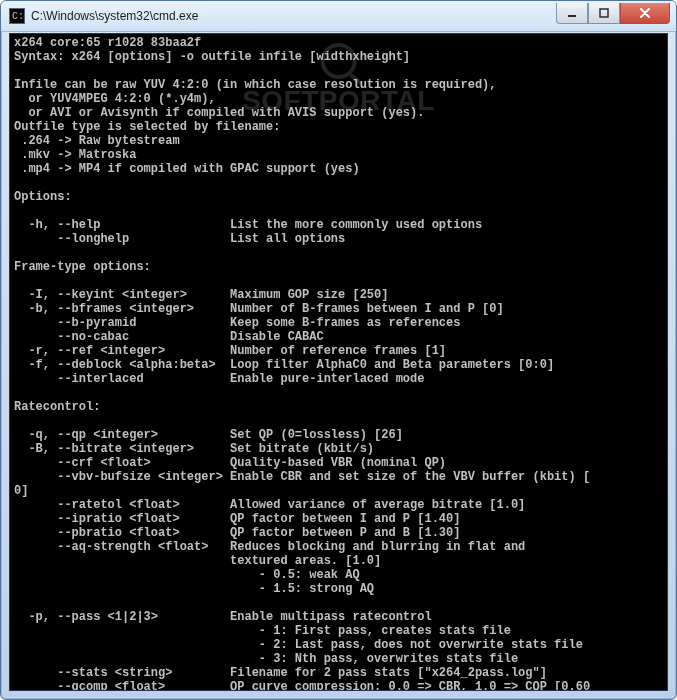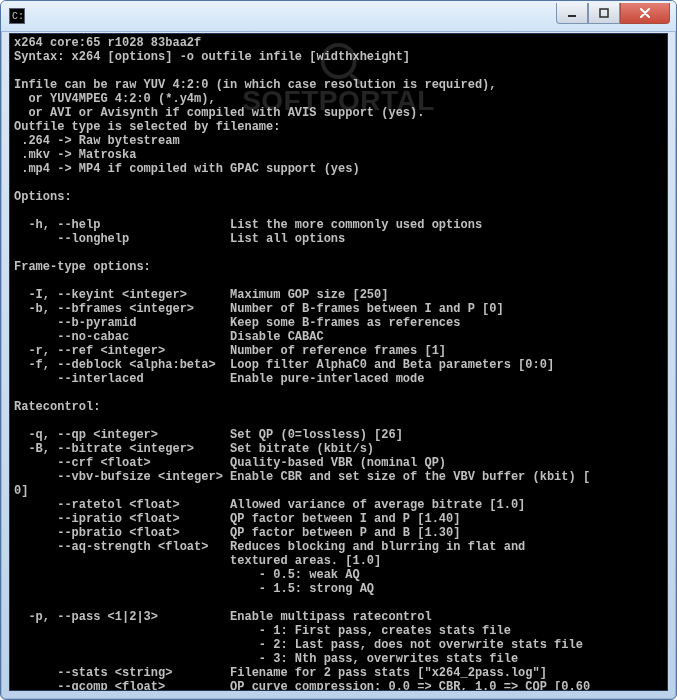--- a/index.html
+++ b/index.html
@@ -141,20 +141,21 @@
     transform: rotate(40deg);
     border-radius: 2px;
   }
 </style>
 </head>
 <body>
 
 <div class="window">
   <div class="titlebar">
     <div class="title-icon">C:\</div>
+    <div class="title-text">C:\Windows\system32\cmd.exe</div>
     <div class="title-spacer"></div>
     <div class="win-btns">
       <div class="win-btn min" title="Minimize">
         <svg width="10" height="10" viewBox="0 0 10 10">
           <rect x="1" y="7" width="8" height="2" fill="#2b2b2b"></rect>
         </svg>
       </div>
       <div class="win-btn max" title="Maximize">
         <svg width="10" height="10" viewBox="0 0 10 10">
           <rect x="1" y="1" width="8" height="8" fill="none" stroke="#2b2b2b" stroke-width="1.5"></rect>

